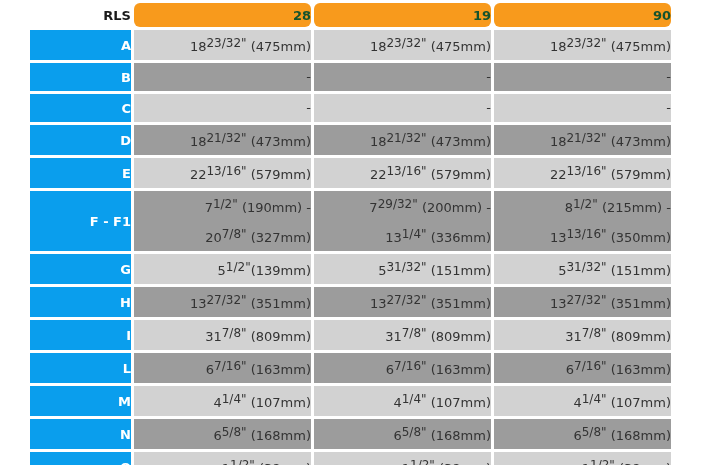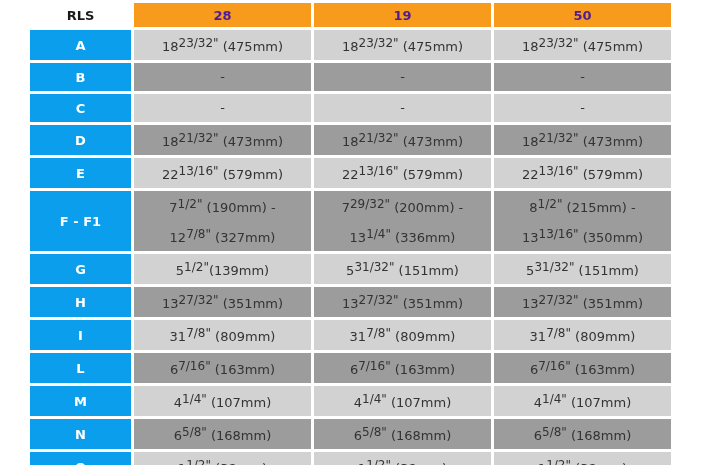--- a/index.html
+++ b/index.html
@@ -16,37 +16,38 @@
   .table-wrap {
     margin-left: 27px;
   }
   table {
     border-collapse: separate;
     border-spacing: 3px;
     table-layout: fixed;
   }
   th, td {
     padding: 0;
-    text-align: center;
+    text-align: right;
     vertical-align: middle;
     font-size: 13px;
   }
   th.corner {
     width: 101px;
     height: 24px;
     background: #ffffff;
     color: #1a1a1a;
     font-weight: bold;
   }
   th.col-head {
     width: 177px;
     height: 24px;
     background: var(--orange, #F89A1C);
-    color: #4c1d95;
+    color: #14532d;
     font-weight: bold;
+    border-radius: 6px;
   }
   tbody th.row-label {
     background: var(--blue, #0A9EED);
     color: #ffffff;
     font-weight: bold;
     height: 28px;
   }
   tbody td {
     color: #333333;
     height: 28px;
@@ -67,21 +68,21 @@
 </head>
 <body>
 
 <div class="table-wrap">
   <table>
     <thead>
       <tr>
         <th class="corner">RLS</th>
         <th class="col-head">28</th>
         <th class="col-head">19</th>
-        <th class="col-head">50</th>
+        <th class="col-head">90</th>
       </tr>
     </thead>
     <tbody>
         <tr>
           <th class="row-label">A</th>
           <td class="light">
             <div class="val-line"><span>18</span><span class="frac">23/32"</span><span> (475mm)</span></div>
           </td>
           <td class="light">
             <div class="val-line"><span>18</span><span class="frac">23/32"</span><span> (475mm)</span></div>
@@ -135,21 +136,21 @@
             <div class="val-line"><span>22</span><span class="frac">13/16"</span><span> (579mm)</span></div>
           </td>
           <td class="light">
             <div class="val-line"><span>22</span><span class="frac">13/16"</span><span> (579mm)</span></div>
           </td>
         </tr>
         <tr class="tall">
           <th class="row-label">F - F1</th>
           <td class="dark">
             <div class="val-line"><span>7</span><span class="frac">1/2"</span><span> (190mm) -</span></div>
-            <div class="val-line"><span>12</span><span class="frac">7/8"</span><span> (327mm)</span></div>
+            <div class="val-line"><span>20</span><span class="frac">7/8"</span><span> (327mm)</span></div>
           </td>
           <td class="dark">
             <div class="val-line"><span>7</span><span class="frac">29/32"</span><span> (200mm) -</span></div>
             <div class="val-line"><span>13</span><span class="frac">1/4"</span><span> (336mm)</span></div>
           </td>
           <td class="dark">
             <div class="val-line"><span>8</span><span class="frac">1/2"</span><span> (215mm) -</span></div>
             <div class="val-line"><span>13</span><span class="frac">13/16"</span><span> (350mm)</span></div>
           </td>
         </tr>

